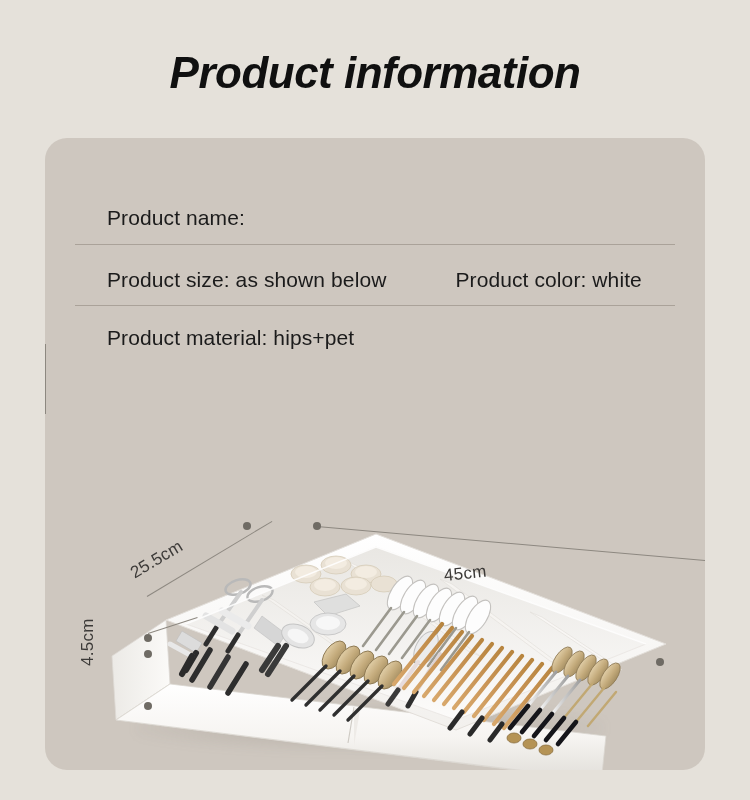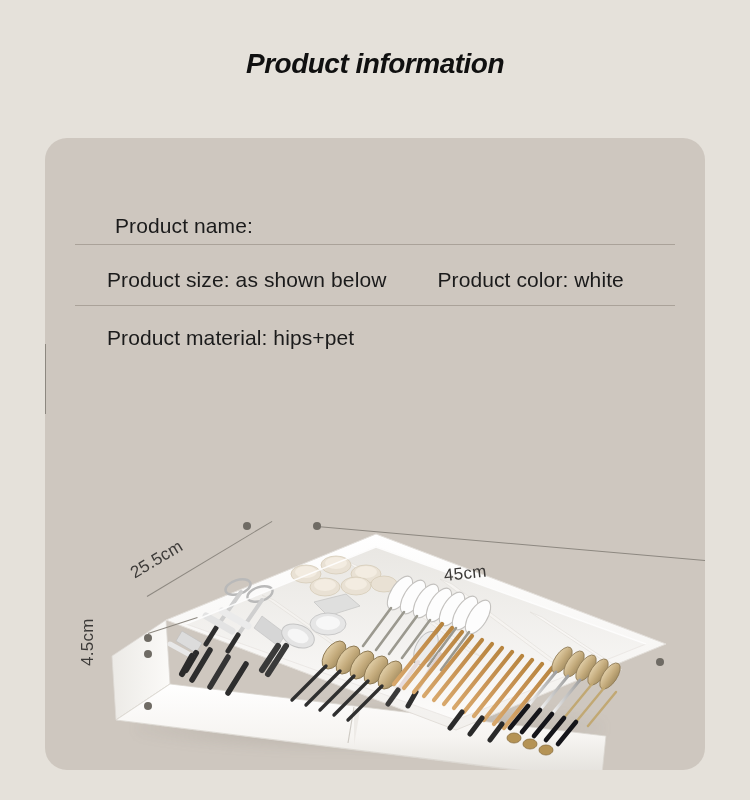--- a/index.html
+++ b/index.html
@@ -15,21 +15,21 @@
     position: relative;
   }
 
   
   .page-title {
     position: absolute;
     top: 48px;
     left: 0;
     width: 750px;
     text-align: center;
-    font-size: 28px;
+    font-size: 44px;
     font-weight: bold;
     font-style: italic;
     color: #101010;
     letter-spacing: -0.5px;
     white-space: nowrap;
   }
 
   
   .info-panel {
     position: absolute;
@@ -52,32 +52,32 @@
     position: absolute;
     left: 0;
     width: 660px;
     height: 60px;
     display: flex;
     align-items: center;
     box-sizing: border-box;
     padding-left: 62px;
     padding-right: 30px;
   }
-  .row-1 { top: 58px; margin-left: 8px; }
+  .row-1 { top: 50px; }
   .row-2 { top: 112px; gap: 16px; }
   .row-3 { top: 170px; }
 
   .info-text {
     font-size: 21px;
     color: #1b1b1b;
     white-space: nowrap;
     letter-spacing: 0.1px;
   }
   .info-text.gap-lead { margin-right: 10px; }
-  .info-text.col-gap { margin-left: 35px; }
+  .info-text.col-gap { margin-left: 53px; }
 
   .divider {
     position: absolute;
     left: 30px;
     width: 600px;
     height: 1px;
     background: #9e968c;
     opacity: 0.75;
   }
   .divider-1 { top: 106px; }

